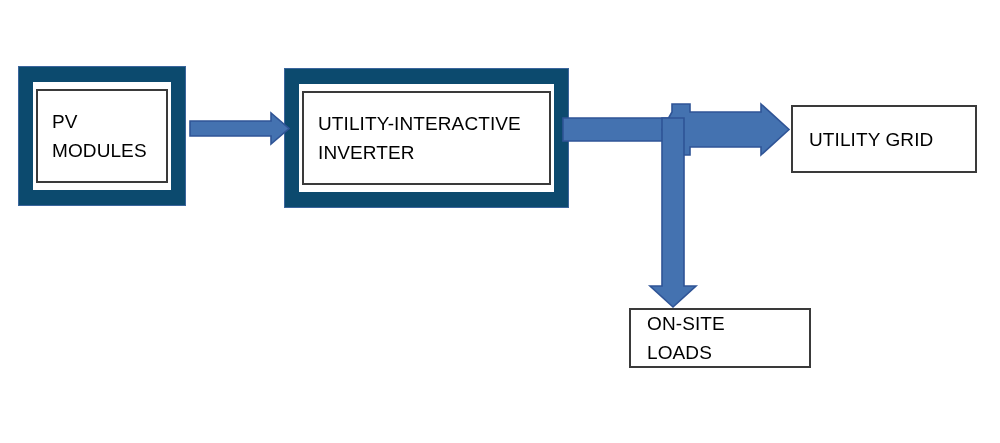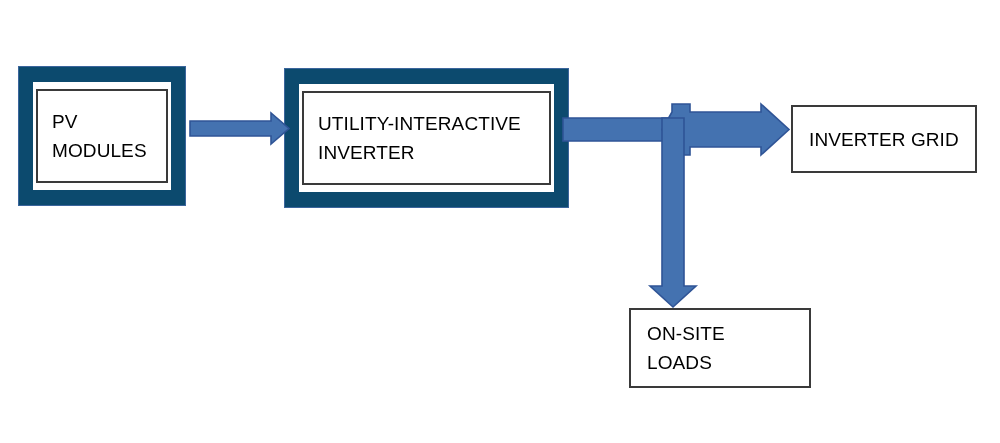--- a/index.html
+++ b/index.html
@@ -91,24 +91,24 @@
 
   <div class="node framed" style="left:284px; top:68px; width:285px; height:140px;">
     <div class="inner-gap" style="left:14px; top:15px; right:14px; bottom:15px;"></div>
     <div class="inner-box" style="left:17px; top:22px; right:17px; bottom:22px;">
       <div class="label tight">UTILITY-INTERACTIVE
 INVERTER</div>
     </div>
   </div>
 
   <div class="node plain" style="left:791px; top:105px; width:186px; height:68px;">
-    <div class="label">INVERTER GRID</div>
+    <div class="label">UTILITY GRID</div>
   </div>
 
-  <div class="node plain" style="left:629px; top:308px; width:182px; height:80px;">
+  <div class="node plain" style="left:629px; top:308px; width:182px; height:60px;">
     <div class="label">ON-SITE
 LOADS</div>
   </div>
 
   <svg id="connectors" viewBox="0 0 1000 443" width="1000" height="443">
 
     <g>
       <path d="M 190 121
                L 271 121
                L 271 113

